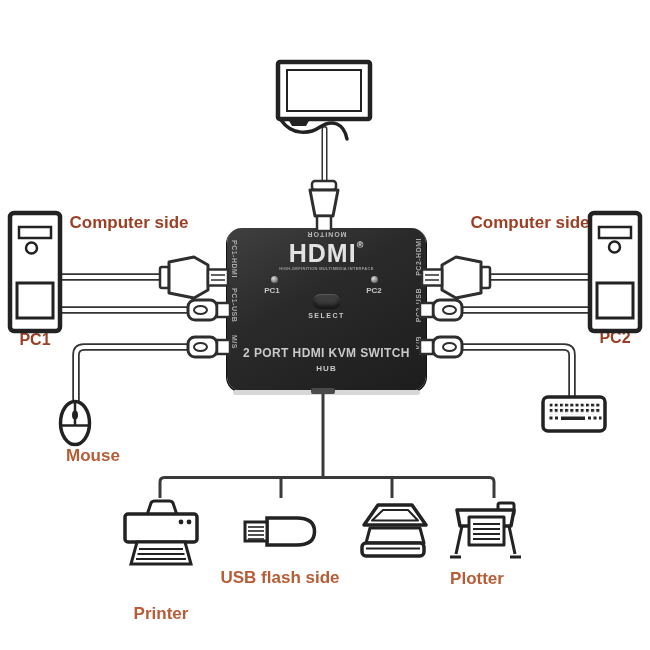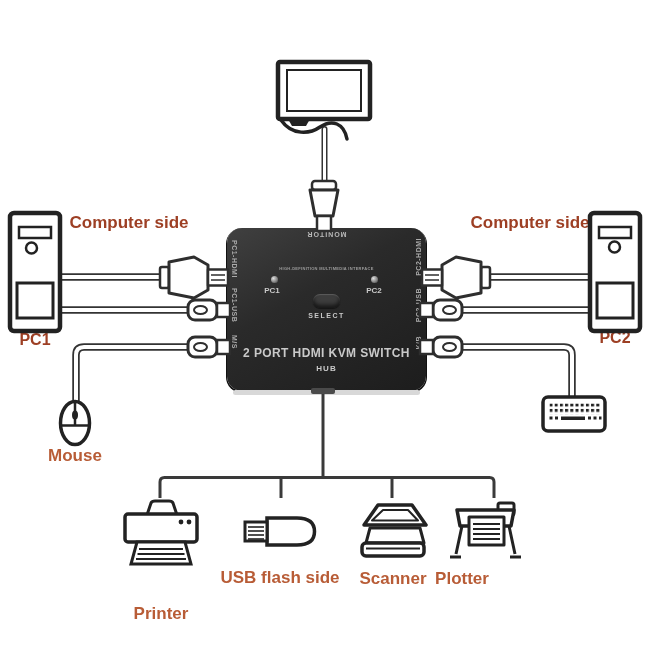--- a/index.html
+++ b/index.html
@@ -9,26 +9,26 @@
   }
   
   .lbl{position:absolute;font-weight:bold;text-align:center;line-height:1.05;}
   .red{color:#9d3f24;}
   .orange{color:#b85c36;}
   .lbl-display{left:345px;top:129px;width:120px;font-size:17px;}
   .lbl-cs-left{left:54px;top:214px;width:150px;font-size:17px;}
   .lbl-cs-right{left:455px;top:214px;width:150px;font-size:17px;}
   .lbl-pc1{left:10px;top:332px;width:50px;font-size:16px;}
   .lbl-pc2{left:590px;top:330px;width:50px;font-size:16px;}
-  .lbl-mouse{left:45px;top:447px;width:60px;font-size:17px;}
+  .lbl-mouse{left:63px;top:447px;width:60px;font-size:17px;}
   .lbl-keyboard{left:524px;top:438px;width:100px;font-size:17px;}
   .lbl-printer{left:111px;top:569px;width:100px;font-size:17px;margin-top:36px;}
   .lbl-usb{left:210px;top:569px;width:140px;font-size:17px;}
   .lbl-scanner{left:343px;top:570px;width:100px;font-size:17px;}
-  .lbl-plotter{left:412px;top:570px;width:100px;font-size:17px;}
+  .lbl-plotter{left:427px;top:570px;width:100px;font-size:17px;}
 
   
   .kbox{
     position:absolute;left:227px;top:228px;width:199px;height:163px;
     background:linear-gradient(150deg,#404040 0%,#2a2a2a 40%,#1d1d1d 100%);
     border-radius:15px;z-index:1;color:#b9b9b9;
     box-shadow:0 1px 0 1px #111;
   }
   .kbox::after{content:"";position:absolute;left:6px;right:6px;bottom:-4px;height:5px;
     background:#d8d8d8;border-radius:3px;z-index:-1;}
@@ -57,20 +57,21 @@
   
   #art{position:absolute;left:0;top:0;z-index:2;pointer-events:none;}
 </style>
 </head>
 <body>
 
 <div id="stage">
 
   <div class="kbox">
     <div class="ctr monitor-label">MONITOR</div>
+    <div class="ctr brand"><span>HDMI</span><sup>®</sup></div>
     <div class="ctr brand-sub">HIGH-DEFINITION MULTIMEDIA INTERFACE</div>
 
     <div class="led led-1"></div>
     <div class="led led-2"></div>
     <div class="led-lbl led-lbl-1">PC1</div>
     <div class="led-lbl led-lbl-2">PC2</div>
 
     <div class="select-btn"></div>
     <div class="ctr select-label">SELECT</div>
     <div class="ctr model-title">2 PORT HDMI KVM SWITCH</div>
@@ -249,15 +250,14 @@
     </g>
   </svg>
 
   <div class="lbl red lbl-cs-left">Computer side</div>
   <div class="lbl red lbl-cs-right">Computer side</div>
   <div class="lbl red lbl-pc1">PC1</div>
   <div class="lbl red lbl-pc2">PC2</div>
   <div class="lbl orange lbl-mouse">Mouse</div>
   <div class="lbl orange lbl-printer">Printer</div>
   <div class="lbl orange lbl-usb">USB flash side</div>
-  <div class="lbl orange lbl-scanner">Scanner</div>
   <div class="lbl orange lbl-plotter">Plotter</div>
 </div>
 
 </body></html>

